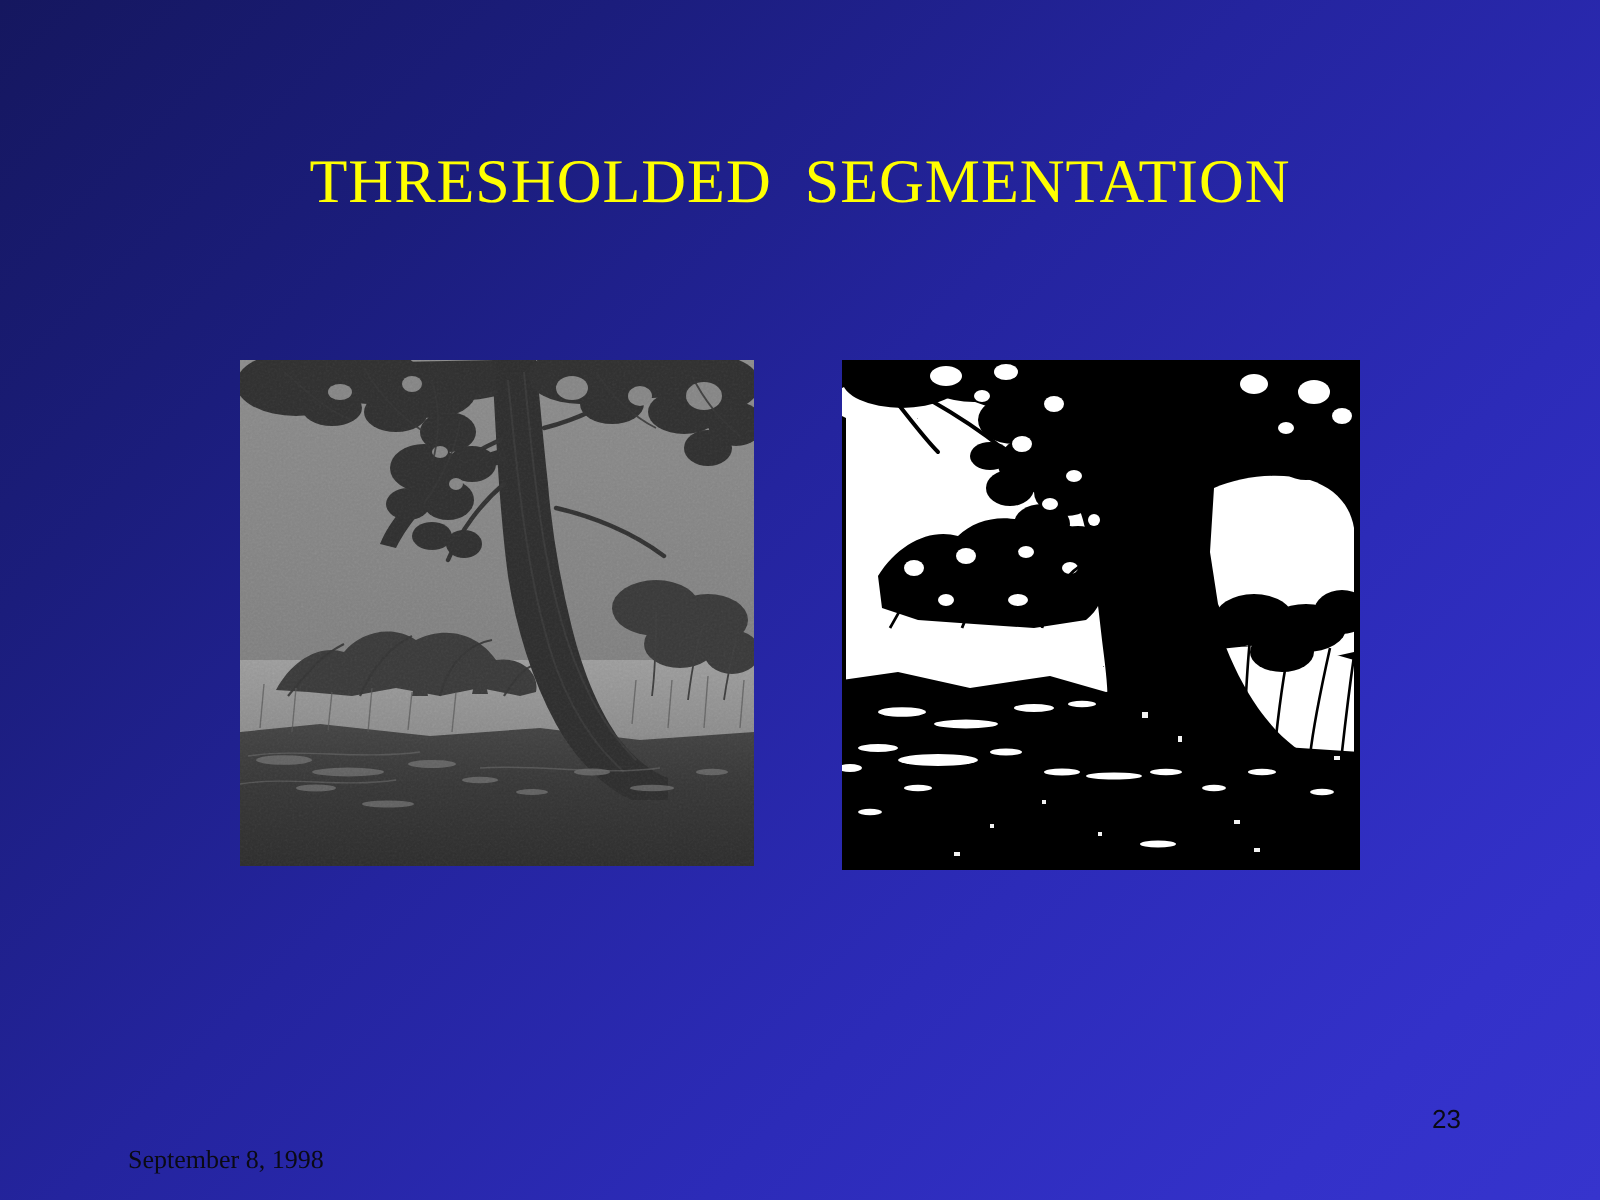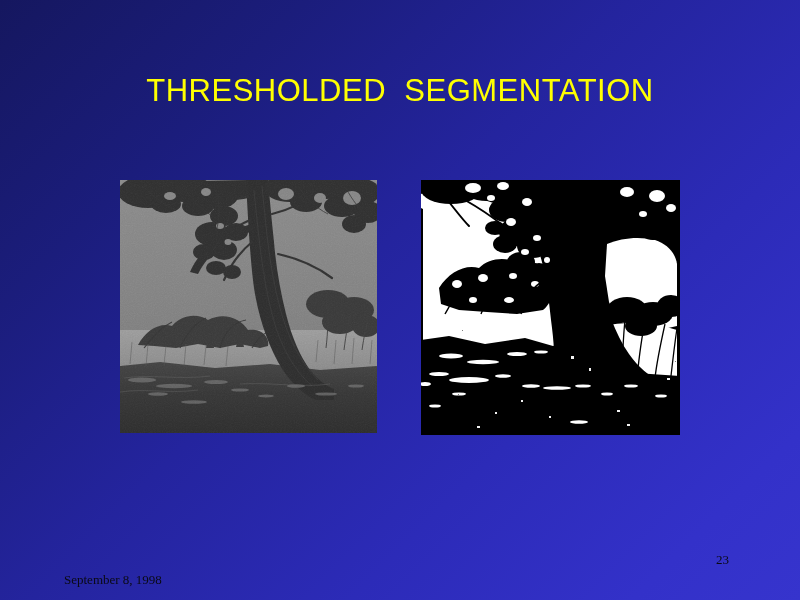--- a/index.html
+++ b/index.html
@@ -27,21 +27,21 @@
         #3634cd 100%);
     overflow: hidden;
   }
   #slide-title {
     position: absolute;
     left: 0;
     top: 72px;
     width: 800px;
     text-align: center;
     color: #ffff00;
-    font-family: Liberation Sans, sans-serif;
+    font-family: Liberation Serif, serif;
     font-size: 31px;
     letter-spacing: 0.5px;
     font-weight: normal;
     white-space: pre;
     line-height: 38px;
   }
   .figure {
     position: absolute;
     overflow: hidden;
     background: #000;
@@ -71,21 +71,21 @@
     font-family: "Liberation Serif", serif;
     font-size: 13px;
     white-space: pre;
     margin-top: 20px;
   }
   #footer-page-number {
     position: absolute;
     left: 716px;
     top: 552px;
     color: #0a0a14;
-    font-family: Liberation Serif, serif;
+    font-family: Liberation Sans, sans-serif;
     font-size: 13px;
     white-space: pre;
   }
 </style>
 </head>
 <body>
 
 <div id="slide">
 
   <div id="slide-title">THRESHOLDED  SEGMENTATION</div>

